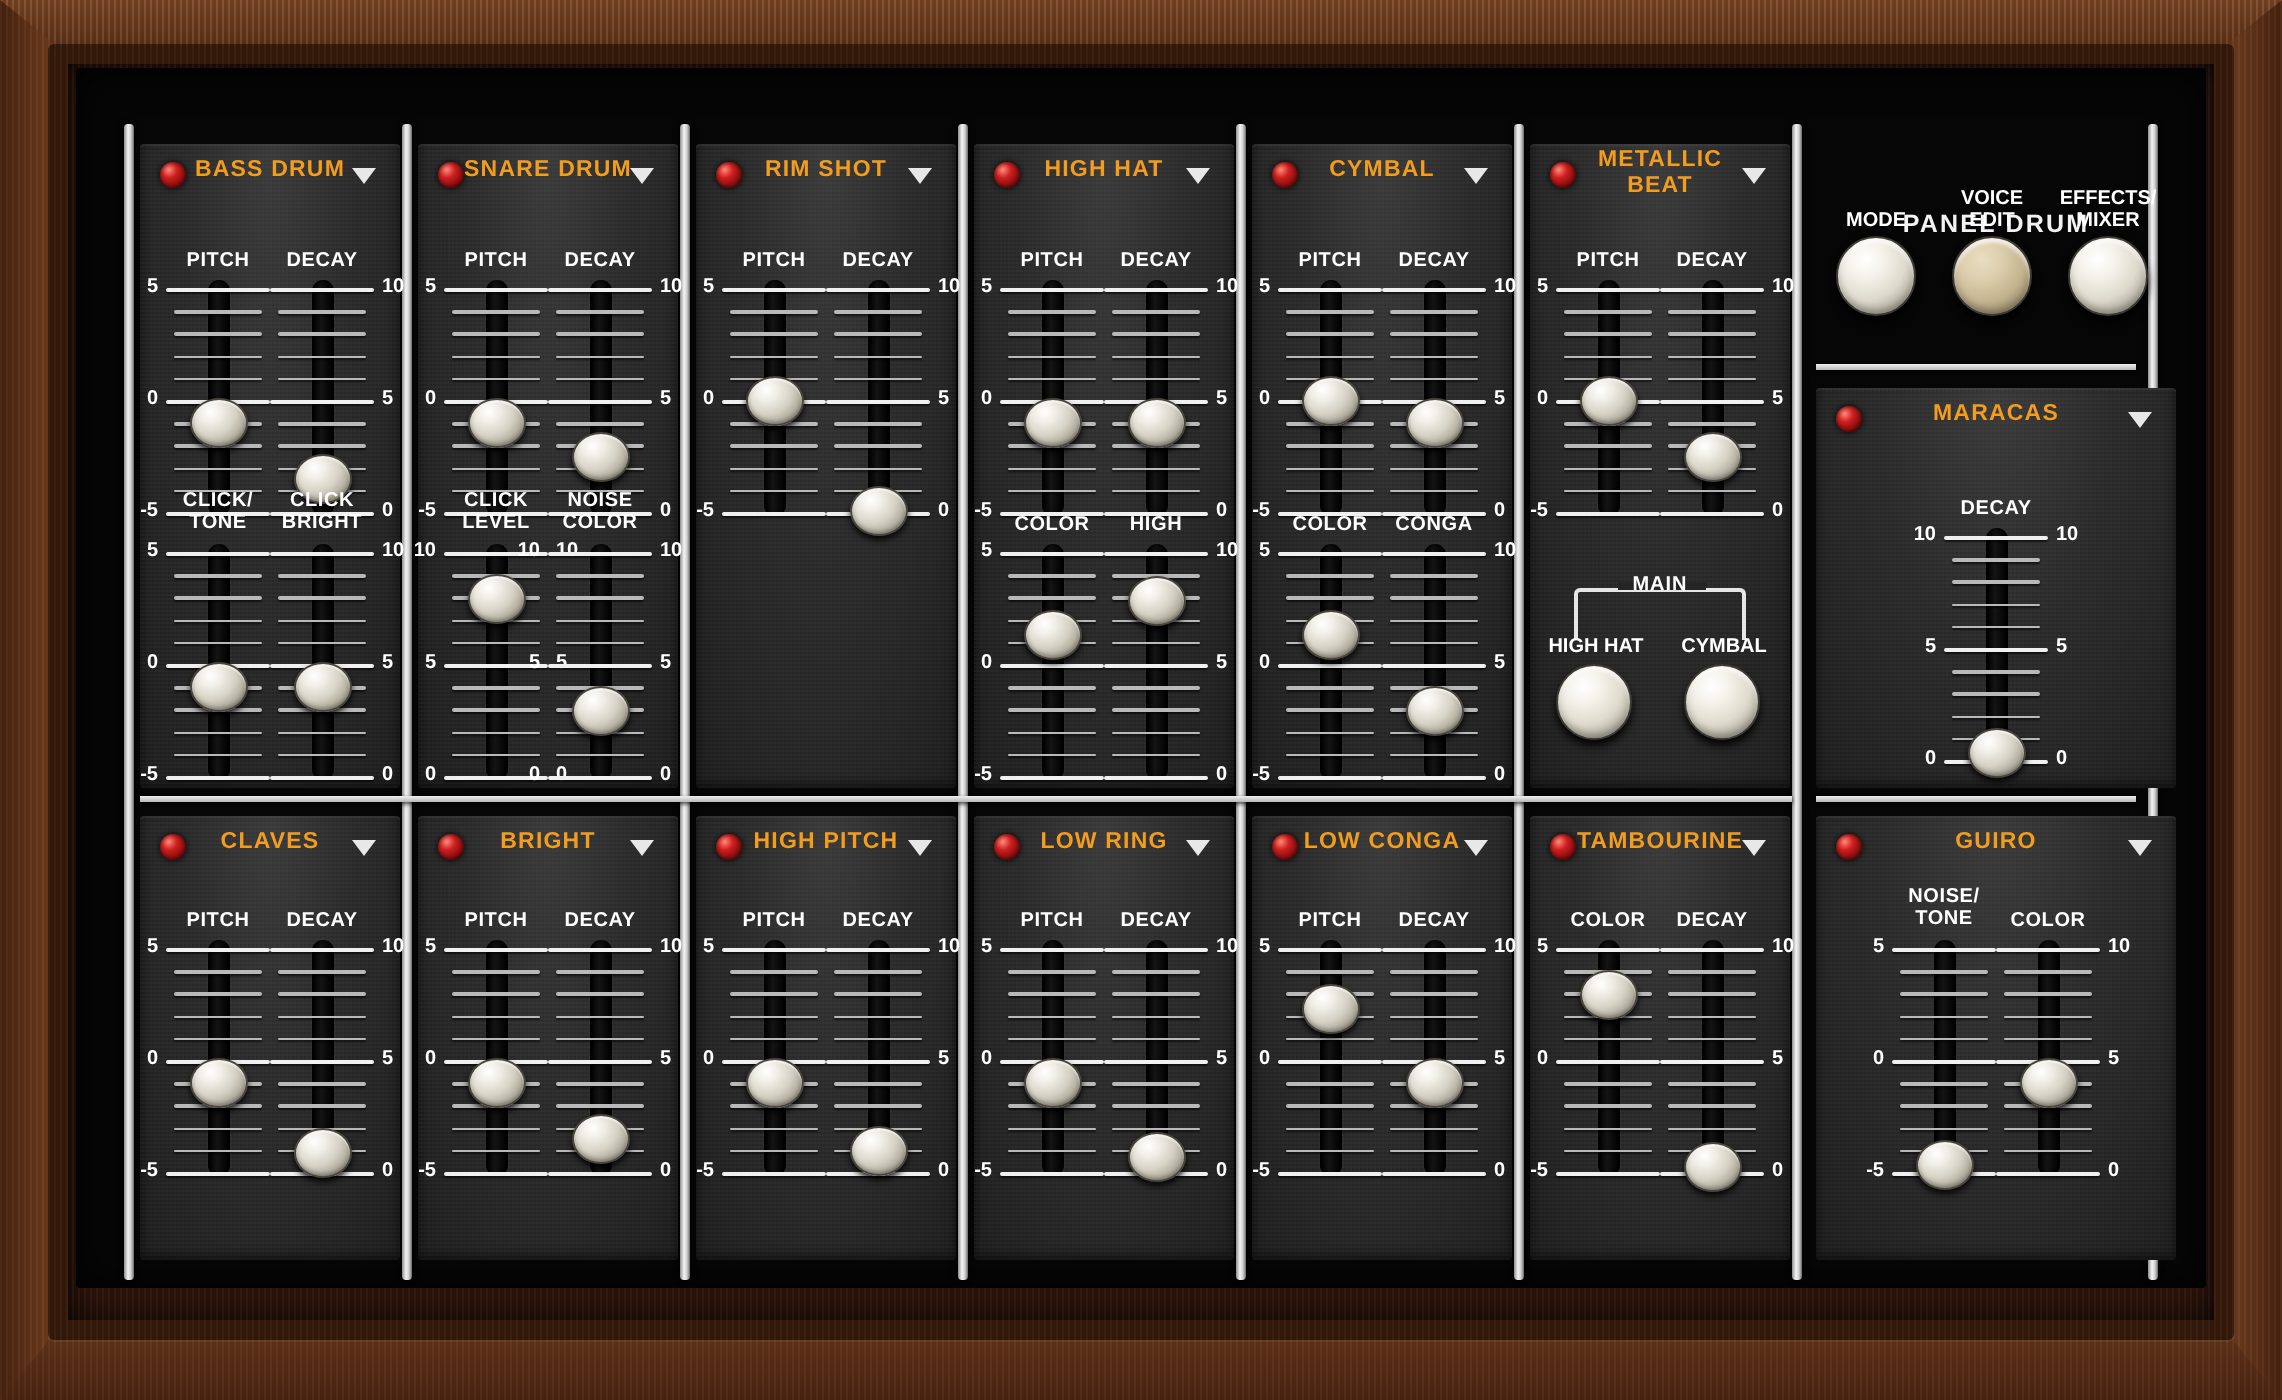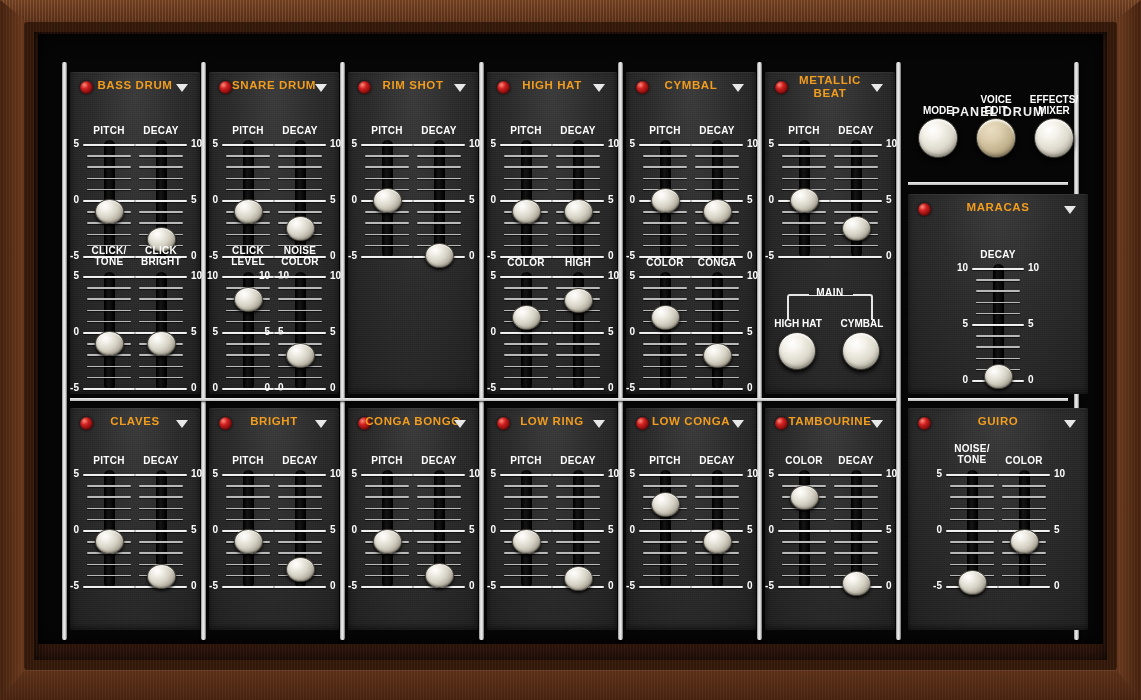--- a/index.html
+++ b/index.html
@@ -860,21 +860,21 @@
             <div class="num r" style="top: -2px;">10</div>
             <div class="num r" style="top: 54px;">5</div>
             <div class="num r" style="top: 110px;">0</div>
             <div class="knob" style="top: 86.9px;"></div>
           </div>
         </div>
       </div>
       <div class="module" style="left: 310px; top: 374px; width: 130px; height: 222px;">
         <div class="inst-head">
           <div class="led"></div>
-          <div class="inst-name">CONGA BONGO</div>
+          <div class="inst-name">HIGH PITCH</div>
           <div class="caret"></div>
         </div>
         <div class="slider-group" style="left: 13px; top: 62px;">
           <div class="slabel" style="left: -2px; top: -15px;">PITCH</div>
           <div class="slider">
             <div class="track"></div>
             <div class="ticks">
               <div class="tick major" style="top: 4px;"></div>
               <div class="tick minor" style="top: 15.2px;"></div>
               <div class="tick minor" style="top: 26.4px;"></div>

